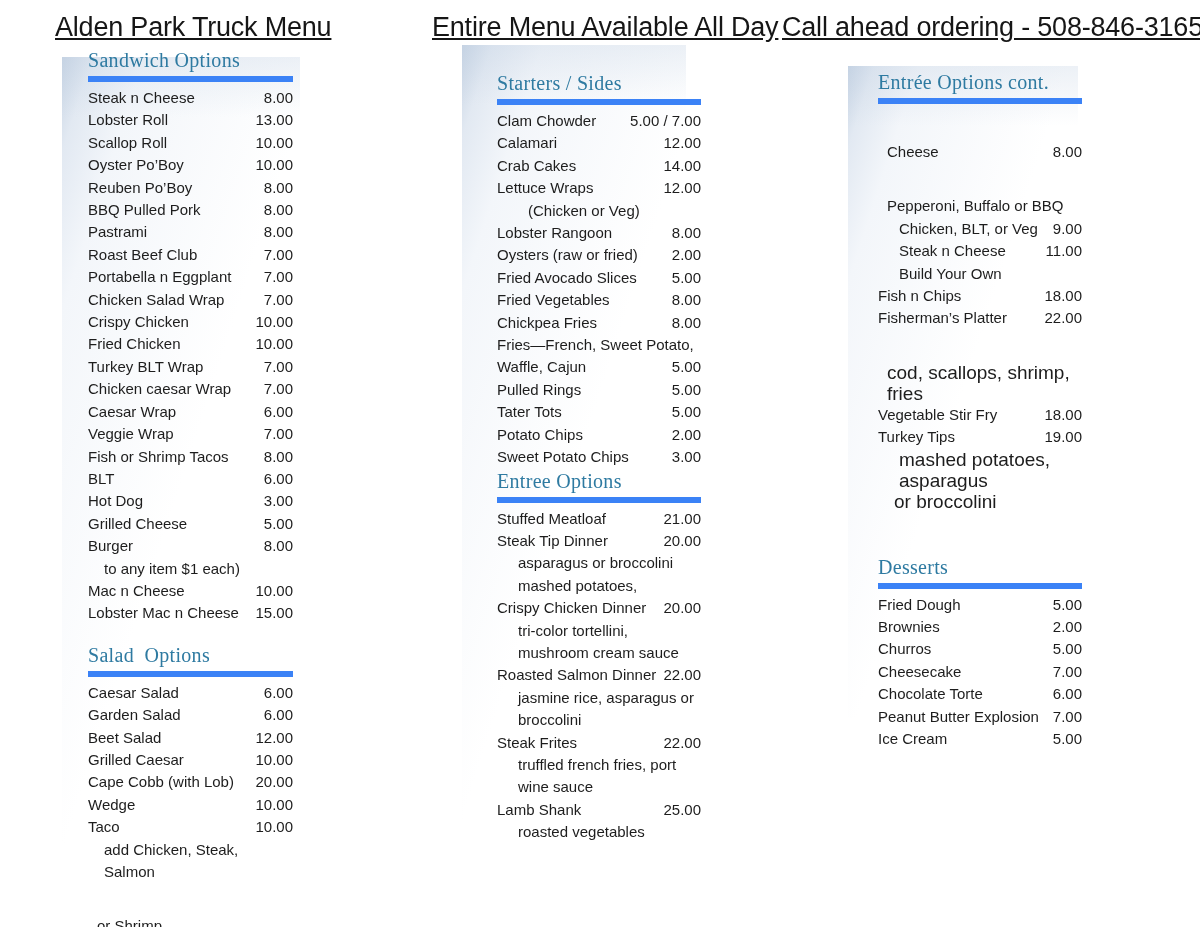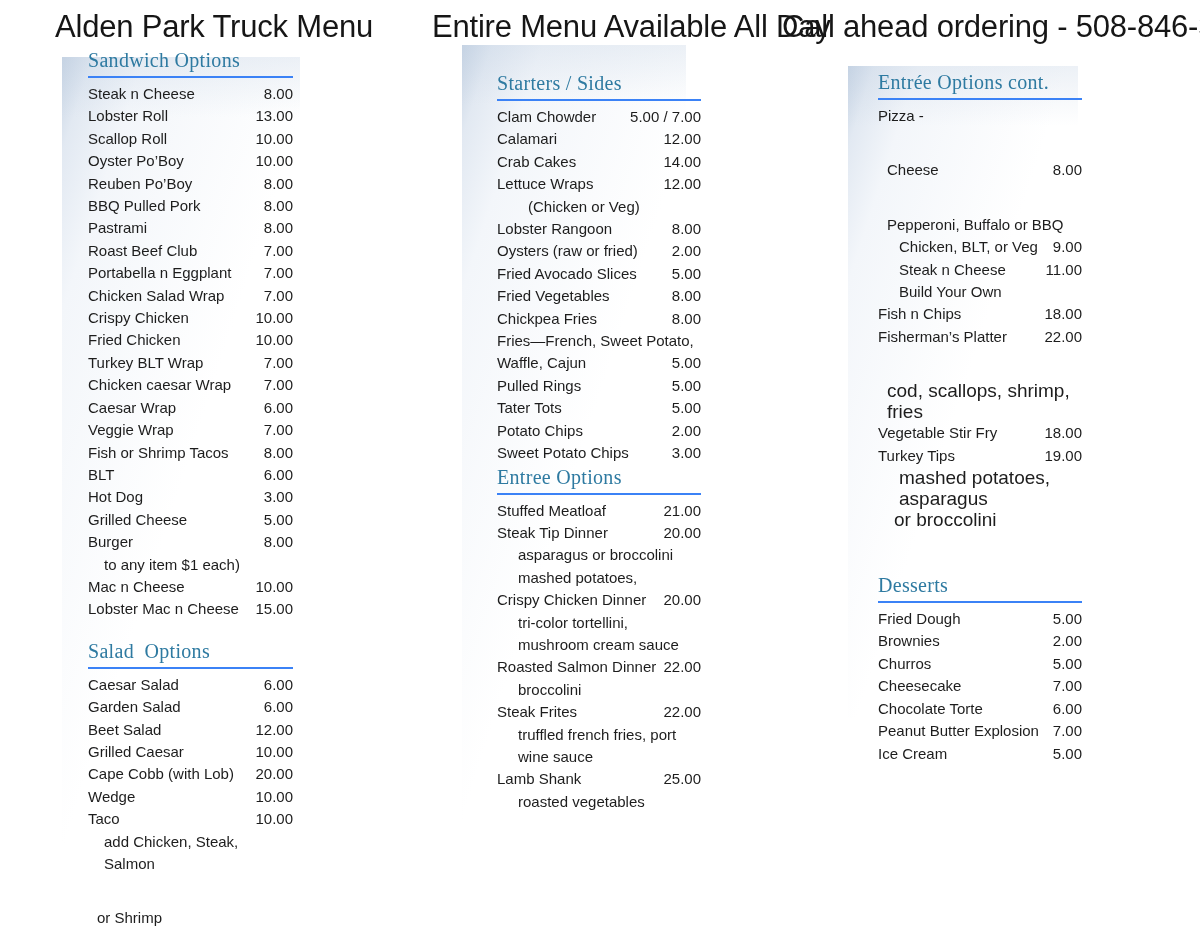--- a/index.html
+++ b/index.html
@@ -2,22 +2,22 @@
 <html><head>
 <meta charset="utf-8">
 <style>
   * { margin:0; padding:0; box-sizing:border-box; }
   html,body { background:#ffffff; }
   body {
     width:1200px; height:927px; position:relative; overflow:hidden;
     font-family:"Liberation Sans", sans-serif; color:#1d1d1d;
   }
   .top-title {
-    position:absolute; top:12px; font-size:31px; line-height:30px;
-    color:#161616; letter-spacing:-0.2px; white-space:nowrap;
+    position:absolute; top:12px; font-size:27px; line-height:30px;
+    color:#161616; letter-spacing:-0.2px; white-space:nowrap;text-decoration:underline;
   }
   #title-left   { left:55px;  }
   #title-center { left:418px;margin-left:14px; }
   #title-right  { left:782px; }
 
   .panel {
     position:absolute; z-index:0;
     background:
       linear-gradient(to bottom, rgba(193,208,226,0.30), rgba(255,255,255,0) 60px),
       linear-gradient(108deg, #c7d4e4 0%, #e2e9f2 6%, #f3f6fa 16%, #ffffff 50%);
@@ -28,21 +28,21 @@
 
   .col { position:absolute; z-index:1; width:205px; }
   #col-1 { left:88px;  top:48px; }
   #col-2 { left:497px; top:71px; width:204px; }
   #col-3 { left:878px; top:70px; width:204px; }
 
   .section-title {
     font-family:"Liberation Serif", serif; font-weight:normal;
     font-size:20px; line-height:24px; letter-spacing:0.3px;
     color:#2e7aa1; white-space:pre-wrap;
-    padding-bottom:4px; border-bottom:2px solid #3b82f6; margin-bottom:5px;
+    padding-bottom:4px; border-bottom:6px solid #3b82f6; margin-bottom:5px;
   }
   #col-1 .sec + .sec { margin-top:18px; }
   #col-2 .sec + .sec { }
   #col-3 .sec + .sec { margin-top:43px; }
 
   .row {
     display:flex; justify-content:space-between; align-items:baseline;
     font-size:15px; line-height:22.4px; color:#1d1d1d; white-space:nowrap;
   }
   .row.small { font-size:19px; line-height:21px; }
@@ -301,20 +301,24 @@
         </div>
         <div class="row">
           <span class="nm i3">mushroom cream sauce</span>
           <span class="pr"></span>
         </div>
         <div class="row">
           <span class="nm">Roasted Salmon Dinner</span>
           <span class="pr">22.00</span>
         </div>
         <div class="row">
+          <span class="nm i3">jasmine rice, asparagus or</span>
+          <span class="pr"></span>
+        </div>
+        <div class="row">
           <span class="nm i3">broccolini</span>
           <span class="pr"></span>
         </div>
         <div class="row">
           <span class="nm">Steak Frites</span>
           <span class="pr">22.00</span>
         </div>
         <div class="row">
           <span class="nm i3">truffled french fries, port</span>
           <span class="pr"></span>
@@ -330,24 +334,20 @@
         <div class="row">
           <span class="nm i3">roasted vegetables</span>
           <span class="pr"></span>
         </div>
       </section>
     </div>
   <div class="col" id="col-3">
       <section class="sec">
         <h2 class="section-title">Entrée Options cont.</h2>
         <div class="row">
-          <span class="nm">Pizza -</span>
-          <span class="pr"></span>
-        </div>
-        <div class="row">
           <span class="nm i1">Cheese</span>
           <span class="pr">8.00</span>
         </div>
         <div class="row">
           <span class="nm i1">Pepperoni, Buffalo or BBQ</span>
           <span class="pr"></span>
         </div>
         <div class="row">
           <span class="nm i3">Chicken, BLT, or Veg</span>
           <span class="pr">9.00</span>

